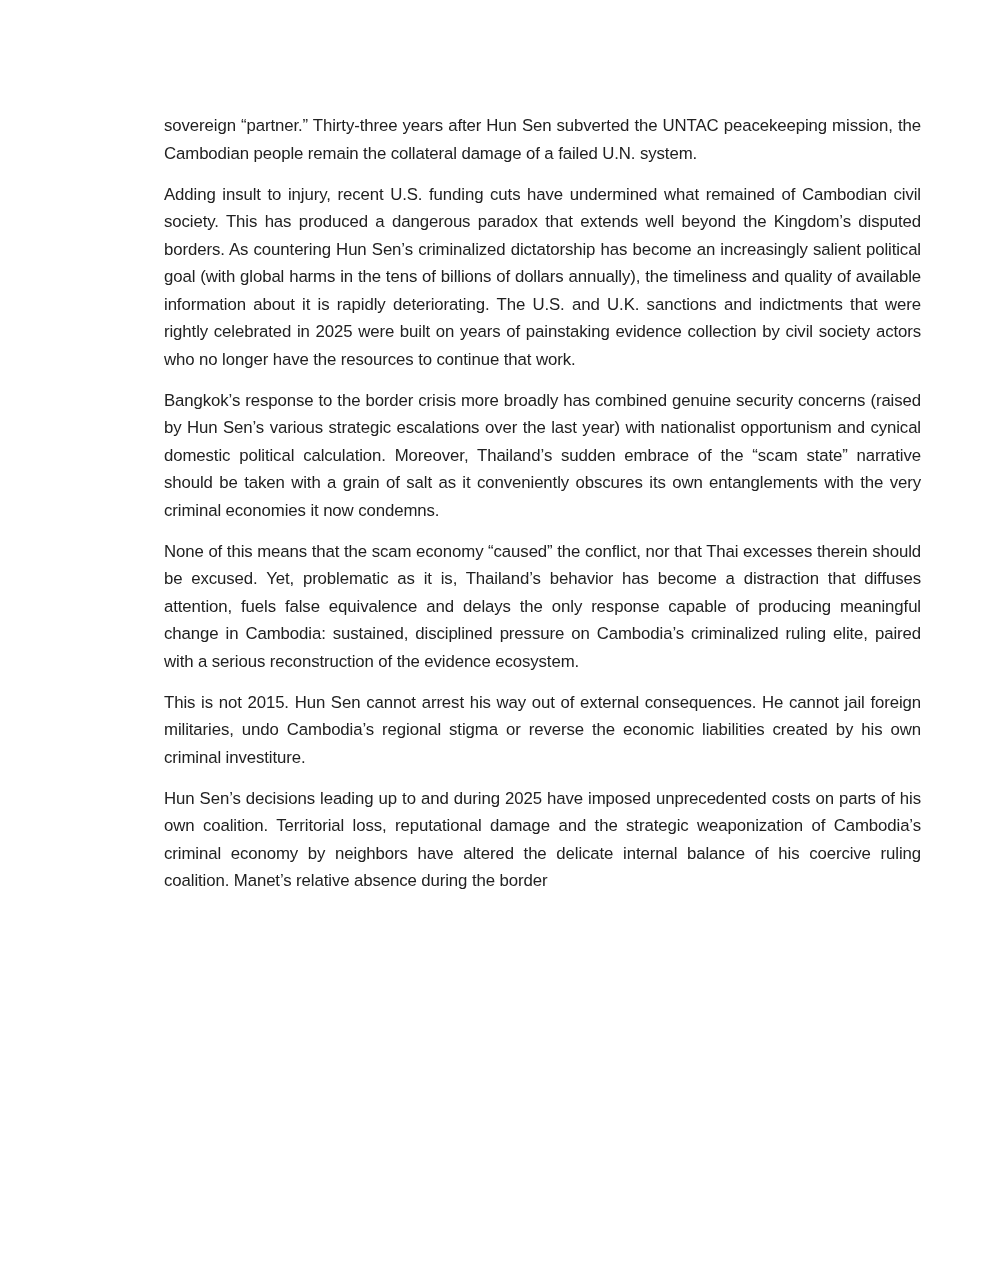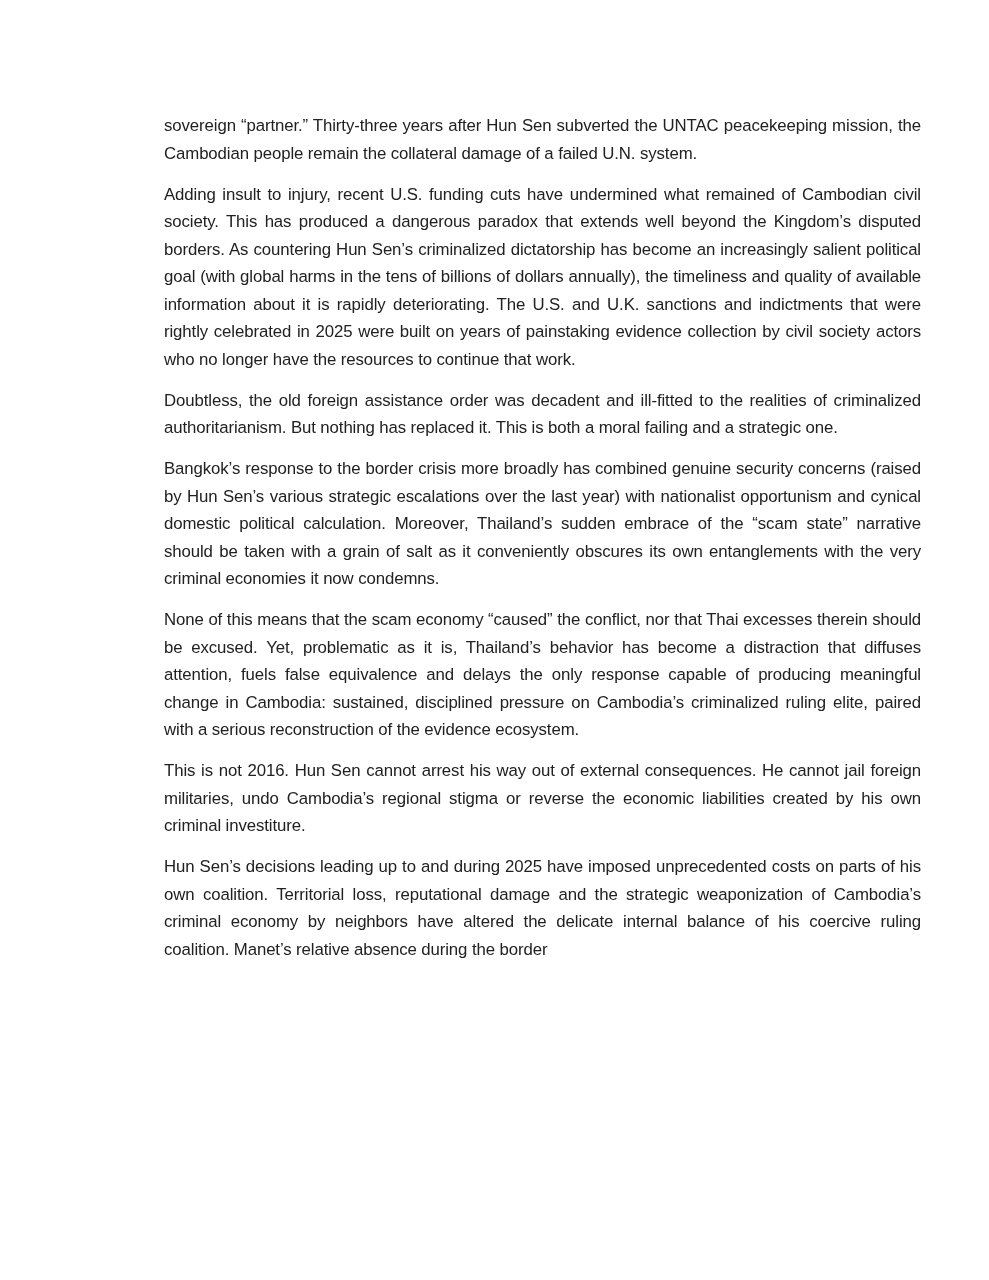--- a/index.html
+++ b/index.html
@@ -39,19 +39,18 @@
     margin-bottom: 16px;
   }
 </style>
 </head>
 <body>
 
 <div class="page">
   <div class="content">
     <p class="para">sovereign “partner.” Thirty-three years after Hun Sen subverted the UNTAC peacekeeping mission, the Cambodian people remain the collateral damage of a failed U.N. system.</p>
     <p class="para">Adding insult to injury, recent U.S. funding cuts have undermined what remained of Cambodian civil society. This has produced a dangerous paradox that extends well beyond the Kingdom’s disputed borders. As countering Hun Sen’s criminalized dictatorship has become an increasingly salient political goal (with global harms in the tens of billions of dollars annually), the timeliness and quality of available information about it is rapidly deteriorating. The U.S. and U.K. sanctions and indictments that were rightly celebrated in 2025 were built on years of painstaking evidence collection by civil society actors who no longer have the resources to continue that work.</p>
-    <p class="para">Doubtless, the old foreign assistance order was decadent and ill-fitted to the realities of criminalized authoritarianism. But nothing has replaced it. This is both a moral failing and a strategic one.</p>
     <p class="para">Bangkok’s response to the border crisis more broadly has combined genuine security concerns (raised by Hun Sen’s various strategic escalations over the last year) with nationalist opportunism and cynical domestic political calculation. Moreover, Thailand’s sudden embrace of the “scam state” narrative should be taken with a grain of salt as it conveniently obscures its own entanglements with the very criminal economies it now condemns.</p>
     <p class="para">None of this means that the scam economy “caused” the conflict, nor that Thai excesses therein should be excused. Yet, problematic as it is, Thailand’s behavior has become a distraction that diffuses attention, fuels false equivalence and delays the only response capable of producing meaningful change in Cambodia: sustained, disciplined pressure on Cambodia’s criminalized ruling elite, paired with a serious reconstruction of the evidence ecosystem.</p>
-    <p class="para">This is not 2016. Hun Sen cannot arrest his way out of external consequences. He cannot jail foreign militaries, undo Cambodia’s regional stigma or reverse the economic liabilities created by his own criminal investiture.</p>
+    <p class="para">This is not 2015. Hun Sen cannot arrest his way out of external consequences. He cannot jail foreign militaries, undo Cambodia’s regional stigma or reverse the economic liabilities created by his own criminal investiture.</p>
     <p class="para">Hun Sen’s decisions leading up to and during 2025 have imposed unprecedented costs on parts of his own coalition. Territorial loss, reputational damage and the strategic weaponization of Cambodia’s criminal economy by neighbors have altered the delicate internal balance of his coercive ruling coalition. Manet’s relative absence during the border</p>
   </div>
 </div>
 
 </body></html>

